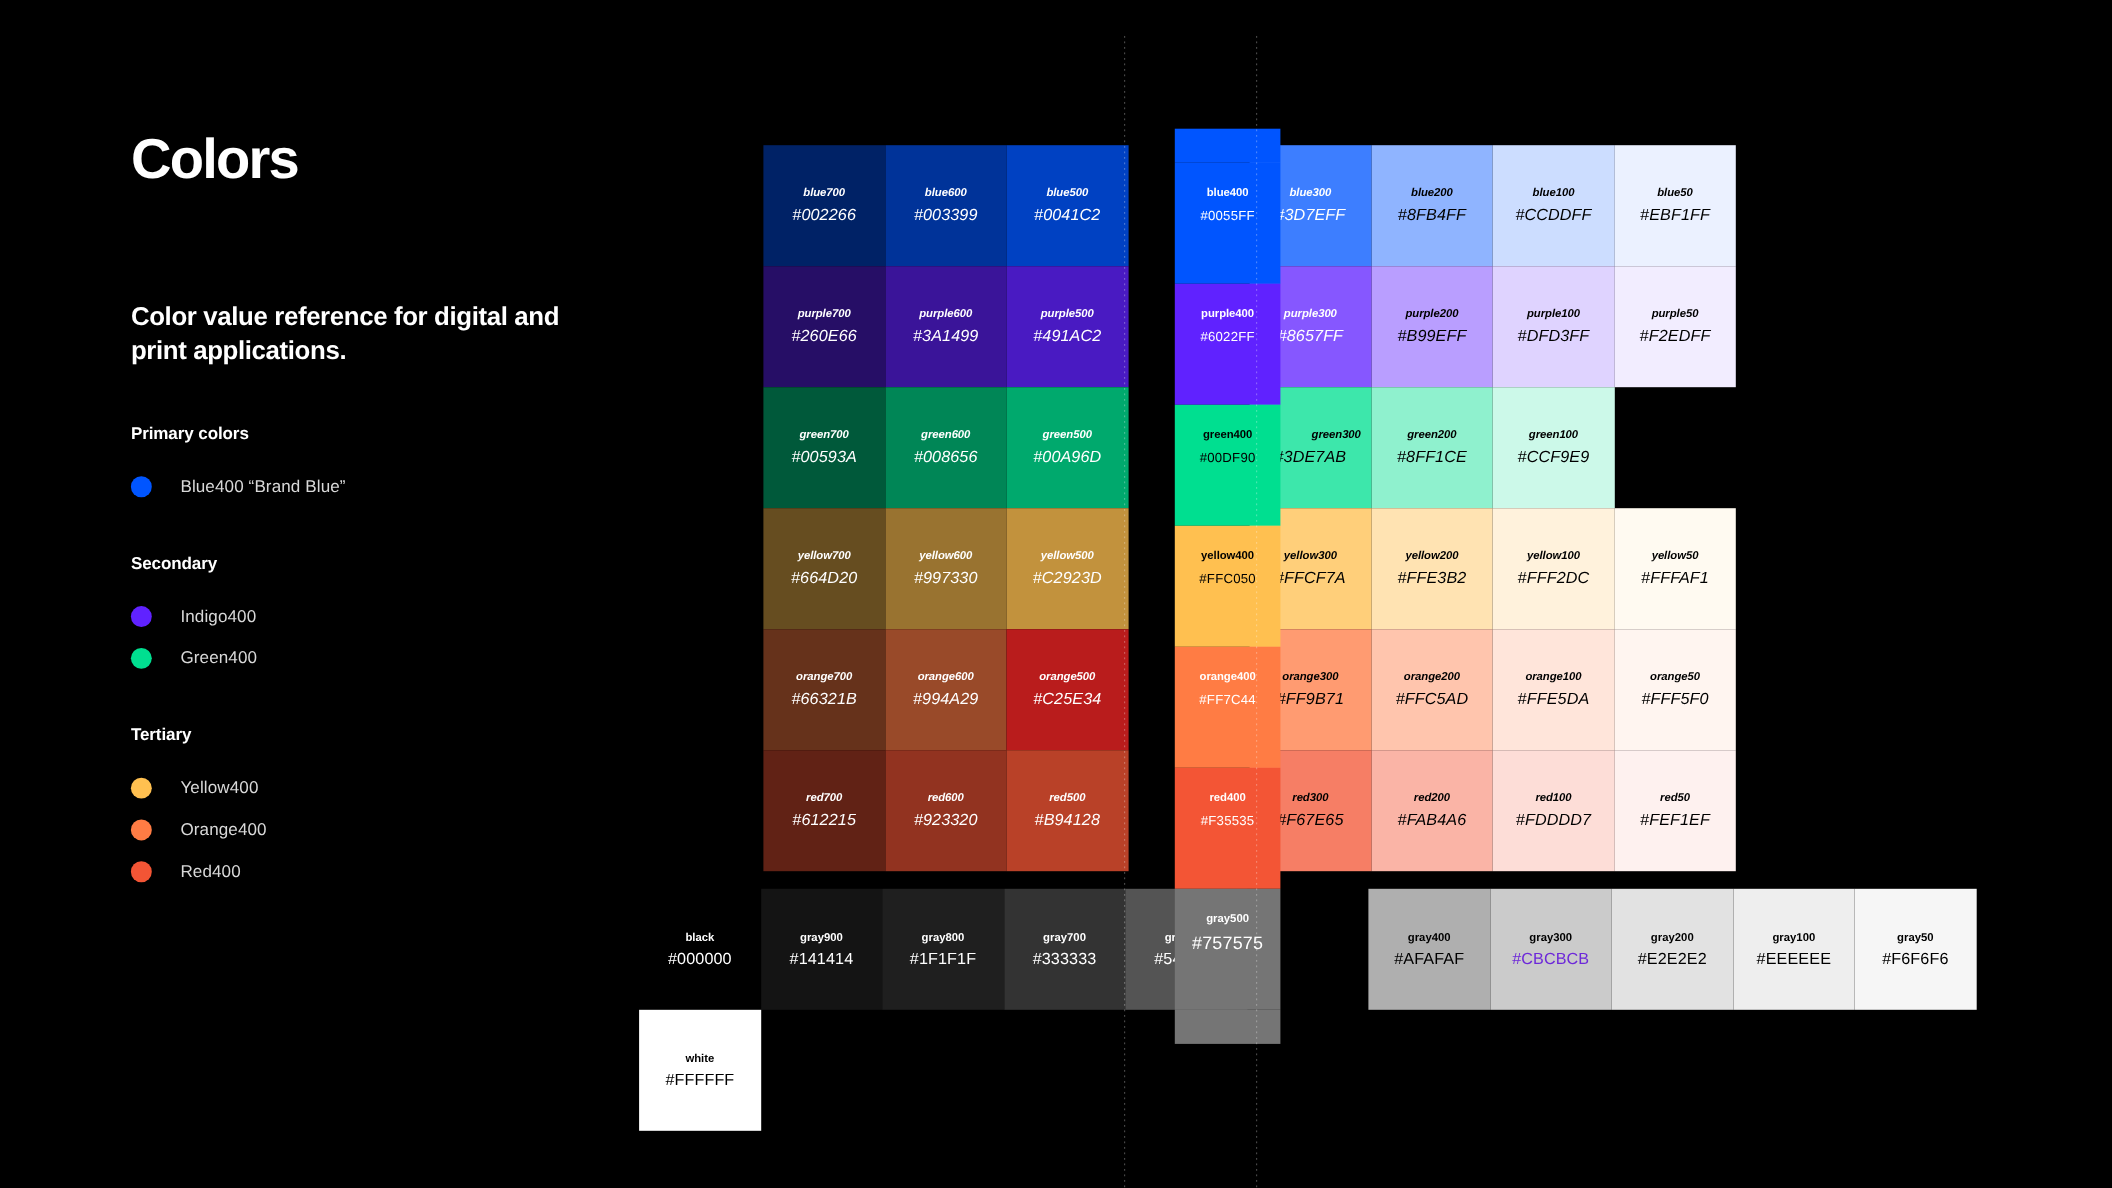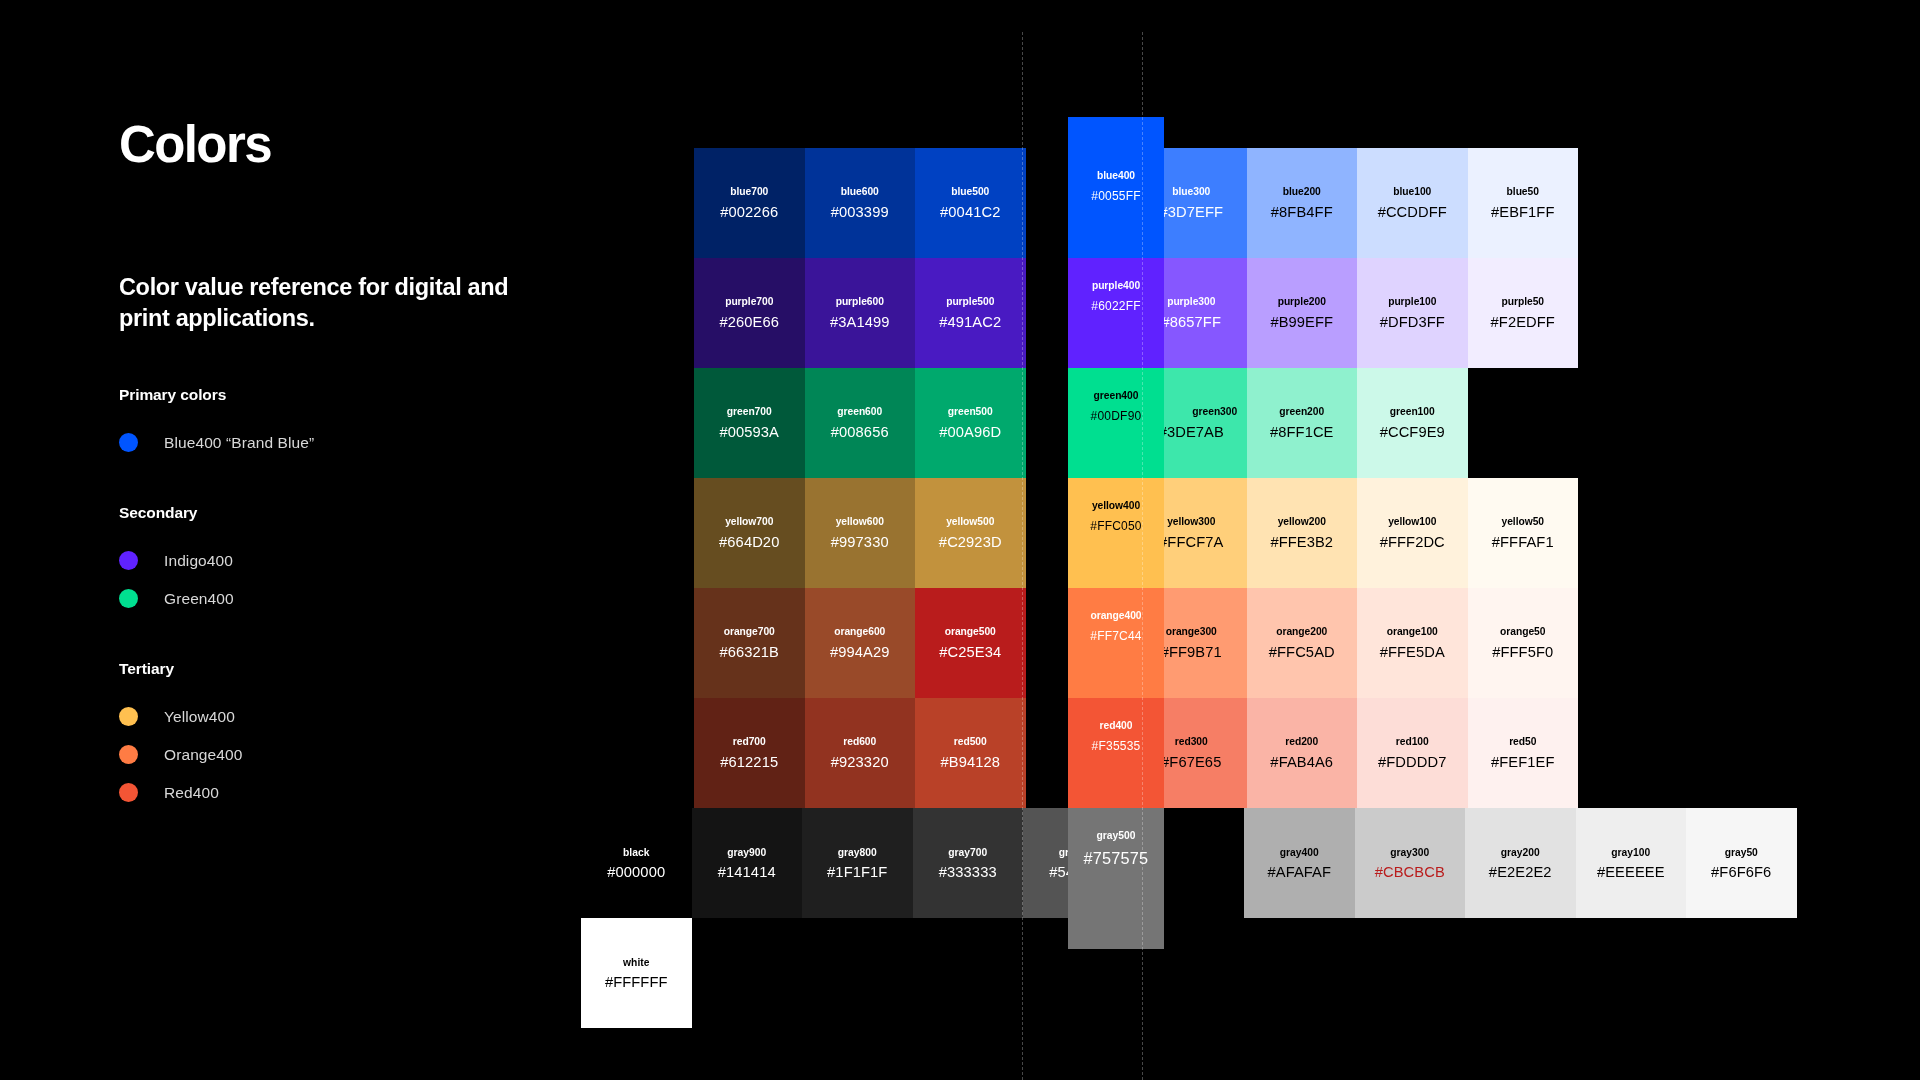--- a/index.html
+++ b/index.html
@@ -32,24 +32,25 @@
   .legend-row + .legend-row { margin-top: 4px; }
   .dot { width: 19px; height: 19px; border-radius: 50%; flex: 0 0 auto; }
   .legend-label {
     margin-left: 26px; font-size: 15.5px; color: #d8d8d8;
     letter-spacing: 0.1px;
   }
 
   
   .grid {
     position: absolute;
-    left: 694px; top: 148px;
+    left: 694px; top: 132px;
     display: grid;
     grid-template-columns: repeat(8, 110.5px);
     grid-auto-rows: 110px;
+    font-style: italic;
   }
   .cell {
     position: relative;
     display: flex; flex-direction: column;
     align-items: center; justify-content: center;
     text-align: center;
   }
   .cell .name {
     font-size: 10.3px; font-weight: bold; letter-spacing: -0.05px;
     line-height: 1.1;
@@ -359,21 +360,21 @@
         <div class="name" style="color: rgb(255, 255, 255);">gray600</div>
         <div class="hex" style="color: rgb(255, 255, 255);">#545454</div>
       </div>
       <div class="gcell" style="background: transparent;"></div>
       <div class="gcell" style="background: rgb(175, 175, 175);">
         <div class="name" style="color: rgb(0, 0, 0);">gray400</div>
         <div class="hex" style="color: rgb(0, 0, 0);">#AFAFAF</div>
       </div>
       <div class="gcell" style="background: rgb(203, 203, 203);">
         <div class="name" style="color: rgb(0, 0, 0);">gray300</div>
-        <div class="hex" style="color: #b91c1c; text-align: right;">#CBCBCB</div>
+        <div class="hex" style="color: #6d28d9; text-align: right;">#CBCBCB</div>
       </div>
       <div class="gcell" style="background: rgb(226, 226, 226);">
         <div class="name" style="color: rgb(0, 0, 0);">gray200</div>
         <div class="hex" style="color: rgb(0, 0, 0);">#E2E2E2</div>
       </div>
       <div class="gcell" style="background: rgb(238, 238, 238);">
         <div class="name" style="color: rgb(0, 0, 0);">gray100</div>
         <div class="hex" style="color: rgb(0, 0, 0);">#EEEEEE</div>
       </div>
       <div class="gcell" style="background: rgb(246, 246, 246);">

